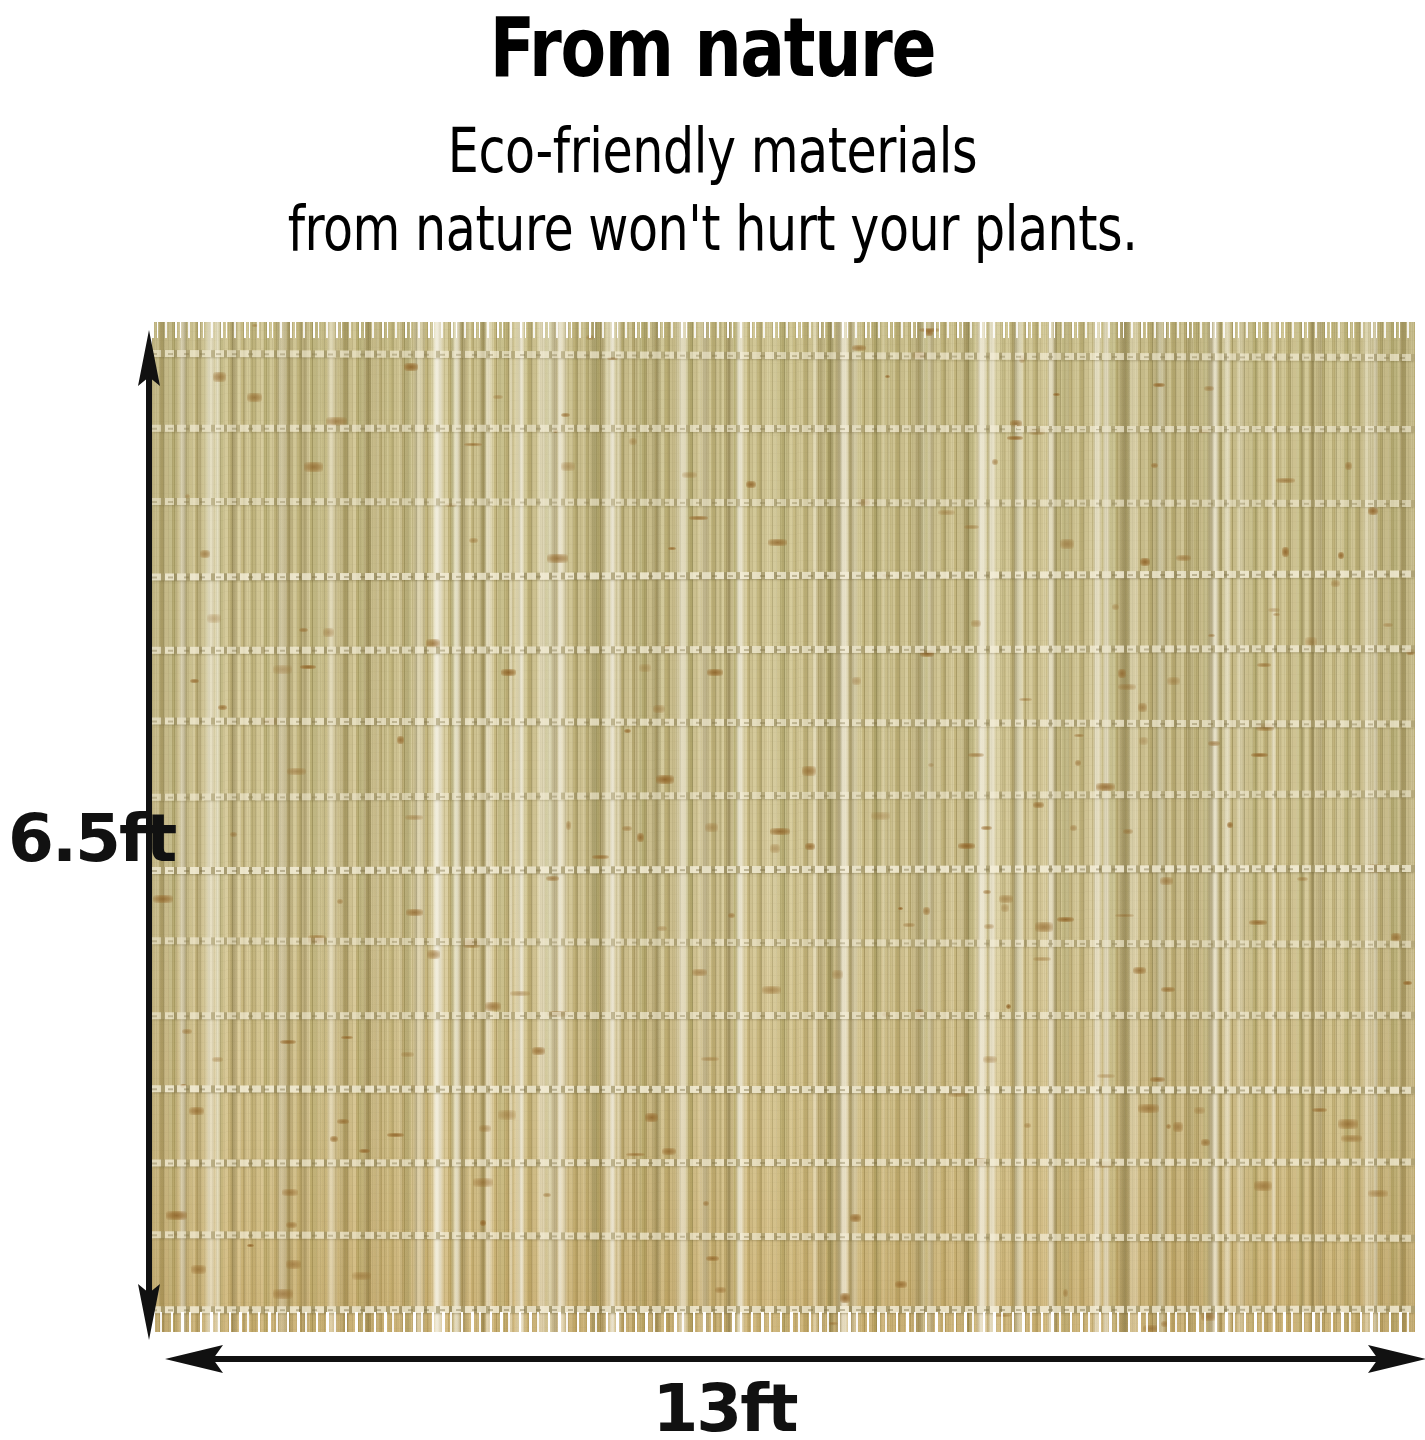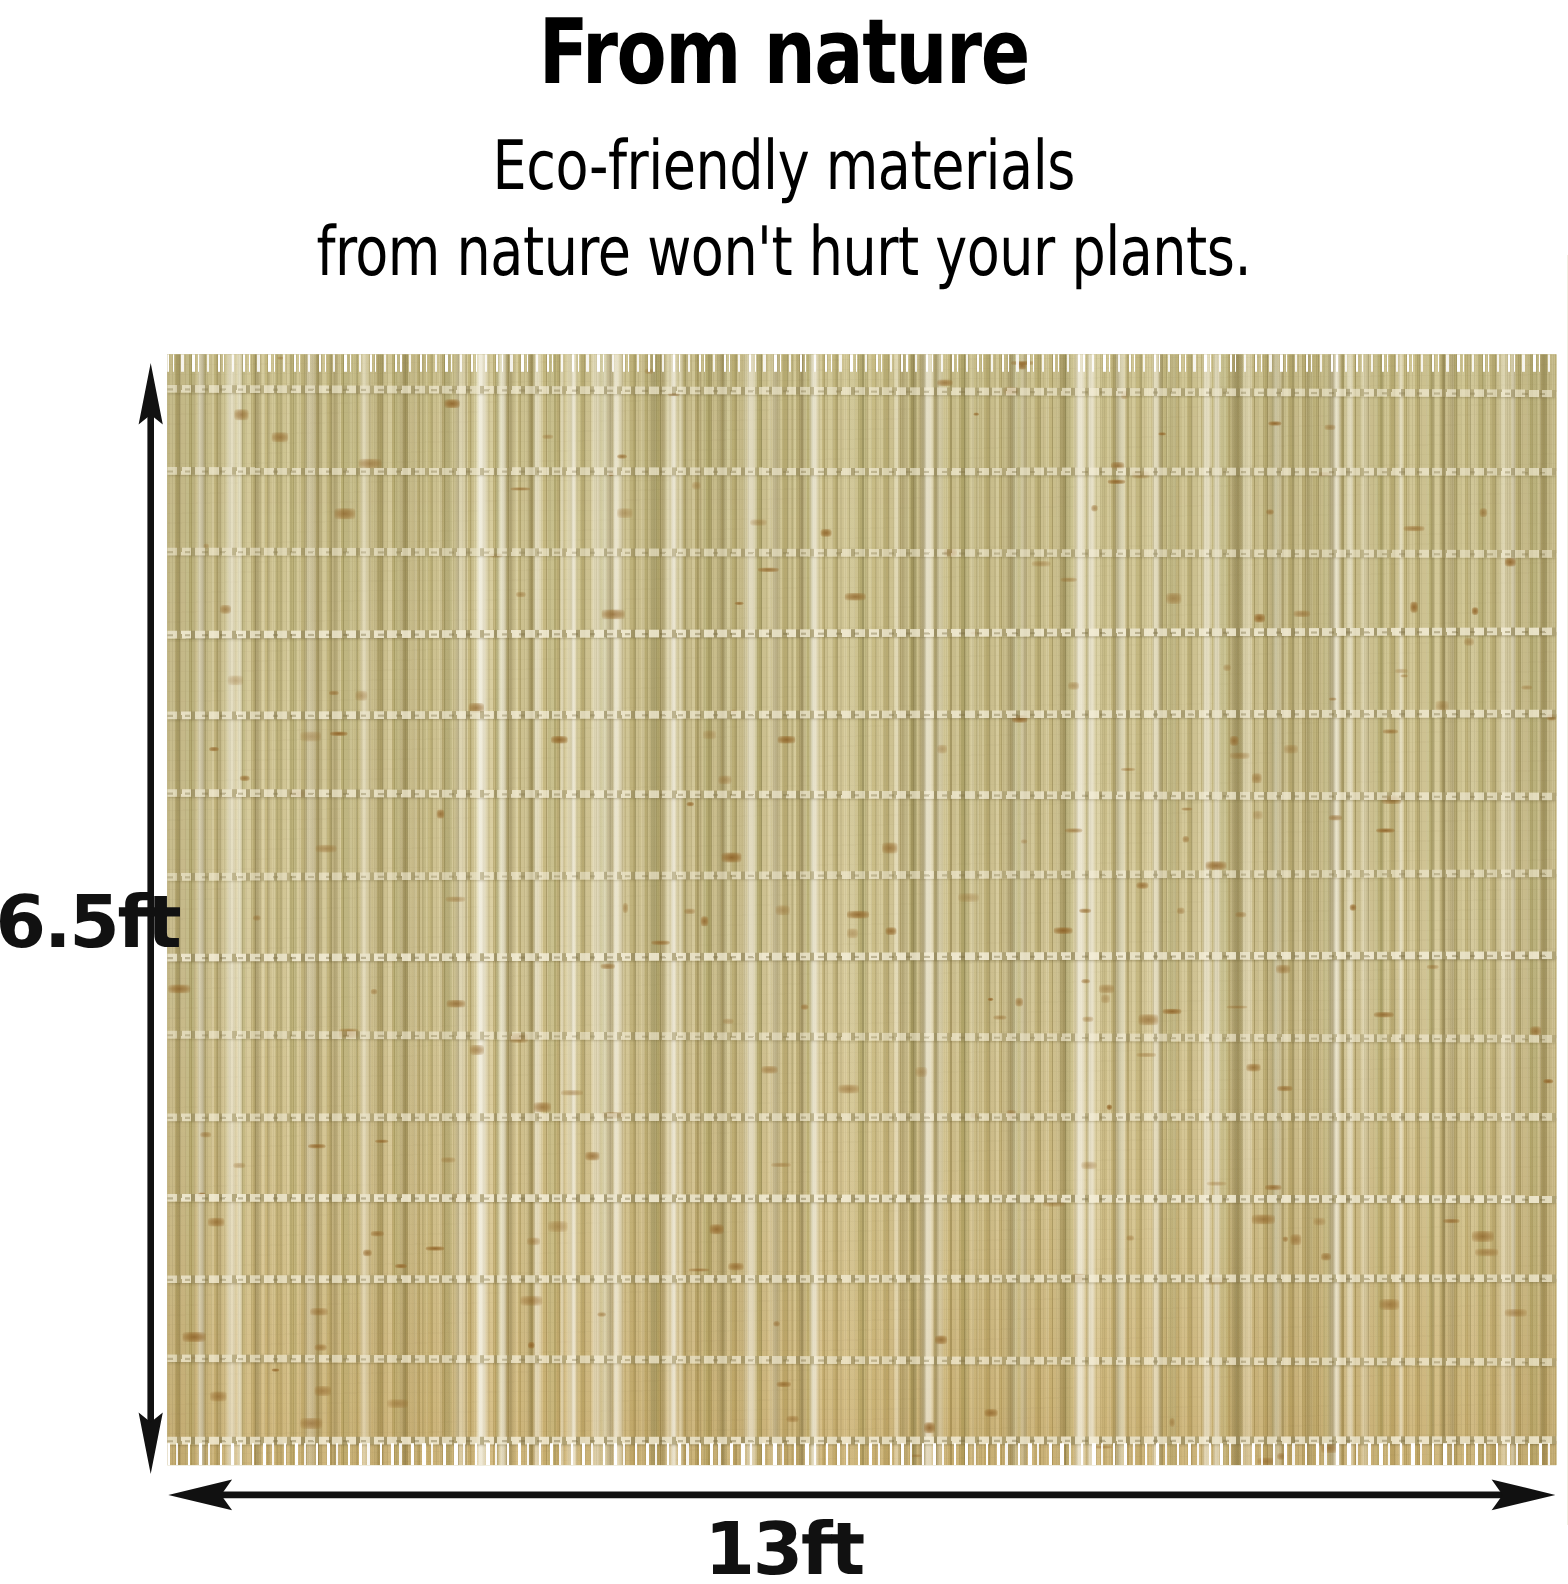--- a/index.html
+++ b/index.html
@@ -231,21 +231,21 @@
         rgba(255,255,255,0) 3px,  rgba(255,255,255,0) 8px,
         rgba(255,255,255,.9) 8px, rgba(255,255,255,.9) 10px,
         rgba(255,255,255,0) 10px, rgba(255,255,255,0) 19px,
         rgba(255,255,255,1) 19px, rgba(255,255,255,1) 21px,
         rgba(255,255,255,0) 21px, rgba(255,255,255,0) 29px);
     pointer-events:none;
   }
 
   
   #dimension-annotations{
-    position:absolute; left:0; top:0; width:1159px; height:1440px;
+    position:absolute; left:12px; top:0; width:1159px; height:1440px;
     pointer-events:none;
   }
   #height-label{
     position:absolute; left:-4px; top:806px;
     width:152px; text-align:left;
     font-family:"DejaVu Sans","Liberation Sans",sans-serif;
     font-weight:700; font-size:66px; line-height:66px;
     letter-spacing:-2px;
     color:#111111;
     white-space:nowrap;

